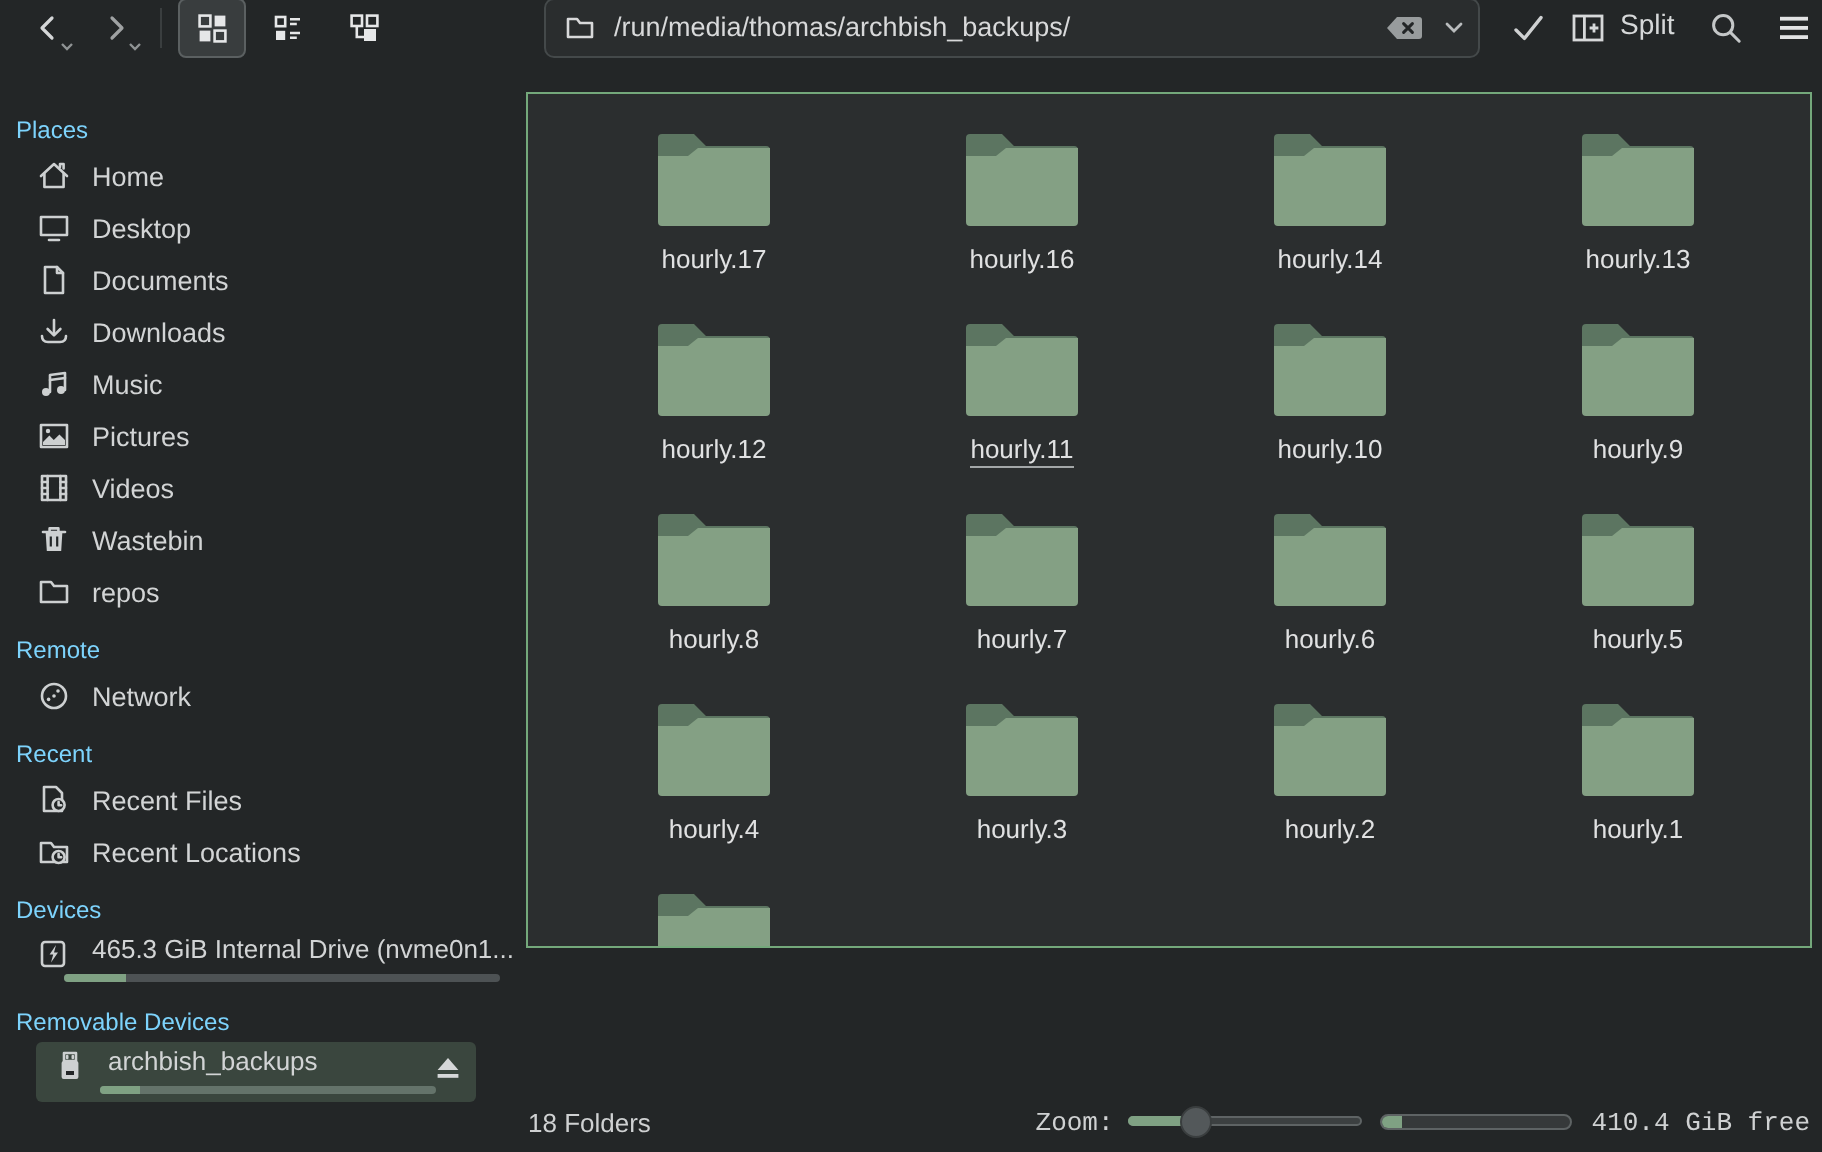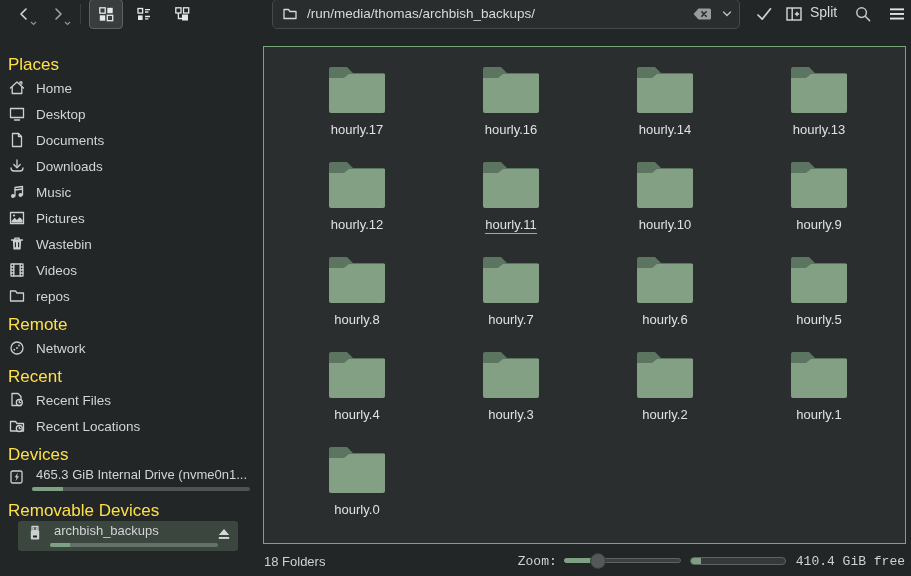--- a/index.html
+++ b/index.html
@@ -43,46 +43,46 @@
   .splitbtn { display:flex; margin-left:10px; }
   .splitbtn .lbl { font-size:14px; margin-left:6px; color:#d6d8d9; }
 
   
   .sidebar {
     position:absolute; top:45px; left:0; width:256px; bottom:0;
     padding-top:4px; overflow:hidden;
   }
   .sec-header {
     margin-top:6px; height:20px; line-height:20px;
-    padding-left:8px; font-size:17px; color:#fde047;
+    padding-left:8px; font-size:12px; color:#7dd3fc;
     white-space:nowrap;
   }
   .side-item {
     position:relative; height:26px; display:flex; align-items:center;
-    padding-left:8px; white-space:nowrap;
+    padding-left:18px; white-space:nowrap;
   }
   .side-item .ic { width:18px; height:18px; margin-right:10px; flex:0 0 18px; }
   .side-item .lbl { font-size:13.5px; color:#d2d4d5; overflow:hidden; }
   .side-item.device { height:30px; align-items:flex-start; padding-top:2px; }
   .side-item.device .lbl { font-size:13px; }
   .side-item.device .ic { margin-top:1px; }
   .side-item.selected { background:#3a463e; border-radius:3px; margin:0 18px; padding-left:8px; }
   .usage-bar {
     position:absolute; left:32px; right:6px; bottom:4px; height:4px;
     background:#4d5254; border-radius:2px; overflow:hidden;
   }
   .side-item.selected .usage-bar { background:#64736a; right:20px; }
   .usage-fill { height:100%; background:#7fa183; }
   .eject {
     position:absolute; right:6px; top:5px; width:16px; height:16px;
   }
 
   
   .main {
-    position:absolute; left:263px; top:46px; width:643px; height:498px;
+    position:absolute; left:263px; top:46px; width:643px; height:428px;
     background:#2b2e2f; border:1px solid #74a87b;
     overflow:hidden;
   }
   .grid {
     display:grid; grid-template-columns:repeat(4,154px); grid-auto-rows:95px;
     padding:16px 0 0 16px;
   }
   .fitem { display:flex; flex-direction:column; align-items:center; }
   .fitem .fic { width:62px; height:52px; }
   .fitem .flbl { margin-top:7px; font-size:13px; color:#e0e1e2; line-height:15px; }
@@ -286,37 +286,37 @@
           <rect x="2.5" y="3.5" width="13" height="11" stroke="#cdd0d1" stroke-width="1.3" fill="none" stroke-linejoin="round" stroke-linecap="round"></rect>
           <path d="M3.5 12 l3.2-3.2 2.2 2.2 2.8-2.8 2.8 2.8 v2.5 h-11 z" fill="#cdd0d1"></path>
           <circle cx="6" cy="6.5" r="1.1" fill="#cdd0d1"></circle>
         </svg>
       </span>
       <span class="lbl">Pictures</span>
     </div>
     <div class="side-item">
       <span class="ic">
         <svg width="18" height="18" viewBox="0 0 18 18">
+          <rect x="3" y="3" width="12" height="12" stroke="#cdd0d1" stroke-width="1.3" fill="none" stroke-linejoin="round" stroke-linecap="round"></rect>
+          <path d="M5.8 3 v12 M12.2 3 v12" stroke="#cdd0d1" stroke-width="1.3" fill="none" stroke-linejoin="round" stroke-linecap="round"></path>
+          <path d="M3 6 h2.8 M3 9 h2.8 M3 12 h2.8 M12.2 6 H15 M12.2 9 H15 M12.2 12 H15" stroke="#cdd0d1" stroke-width="1.3" fill="none" stroke-linejoin="round" stroke-linecap="round"></path>
+        </svg>
+      </span>
+      <span class="lbl">Videos</span>
+    </div>
+    <div class="side-item">
+      <span class="ic">
+        <svg width="18" height="18" viewBox="0 0 18 18">
           <path d="M3.5 5 h11" stroke="#cdd0d1" stroke-width="1.3" fill="none" stroke-linejoin="round" stroke-linecap="round"></path>
           <path d="M6.8 5 V3.2 h4.4 V5" stroke="#cdd0d1" stroke-width="1.3" fill="none" stroke-linejoin="round" stroke-linecap="round"></path>
           <path d="M4.8 5 l.6 9.5 h7.2 l.6-9.5 z" fill="#cdd0d1"></path>
           <path d="M7.4 7.2 v5 M10.6 7.2 v5" stroke="#232627" stroke-width="1.1"></path>
         </svg>
       </span>
       <span class="lbl">Wastebin</span>
-    </div>
-    <div class="side-item">
-      <span class="ic">
-        <svg width="18" height="18" viewBox="0 0 18 18">
-          <rect x="3" y="3" width="12" height="12" stroke="#cdd0d1" stroke-width="1.3" fill="none" stroke-linejoin="round" stroke-linecap="round"></rect>
-          <path d="M5.8 3 v12 M12.2 3 v12" stroke="#cdd0d1" stroke-width="1.3" fill="none" stroke-linejoin="round" stroke-linecap="round"></path>
-          <path d="M3 6 h2.8 M3 9 h2.8 M3 12 h2.8 M12.2 6 H15 M12.2 9 H15 M12.2 12 H15" stroke="#cdd0d1" stroke-width="1.3" fill="none" stroke-linejoin="round" stroke-linecap="round"></path>
-        </svg>
-      </span>
-      <span class="lbl">Videos</span>
     </div>
     <div class="side-item">
       <span class="ic">
         <svg width="18" height="18" viewBox="0 0 18 18">
           <path d="M2.5 4 h5 l1.5 2 h6.5 v8 h-13 z" stroke="#cdd0d1" stroke-width="1.3" fill="none" stroke-linejoin="round" stroke-linecap="round"></path>
         </svg>
       </span>
       <span class="lbl">repos</span>
     </div>
     <div class="sec-header">Remote</div>

